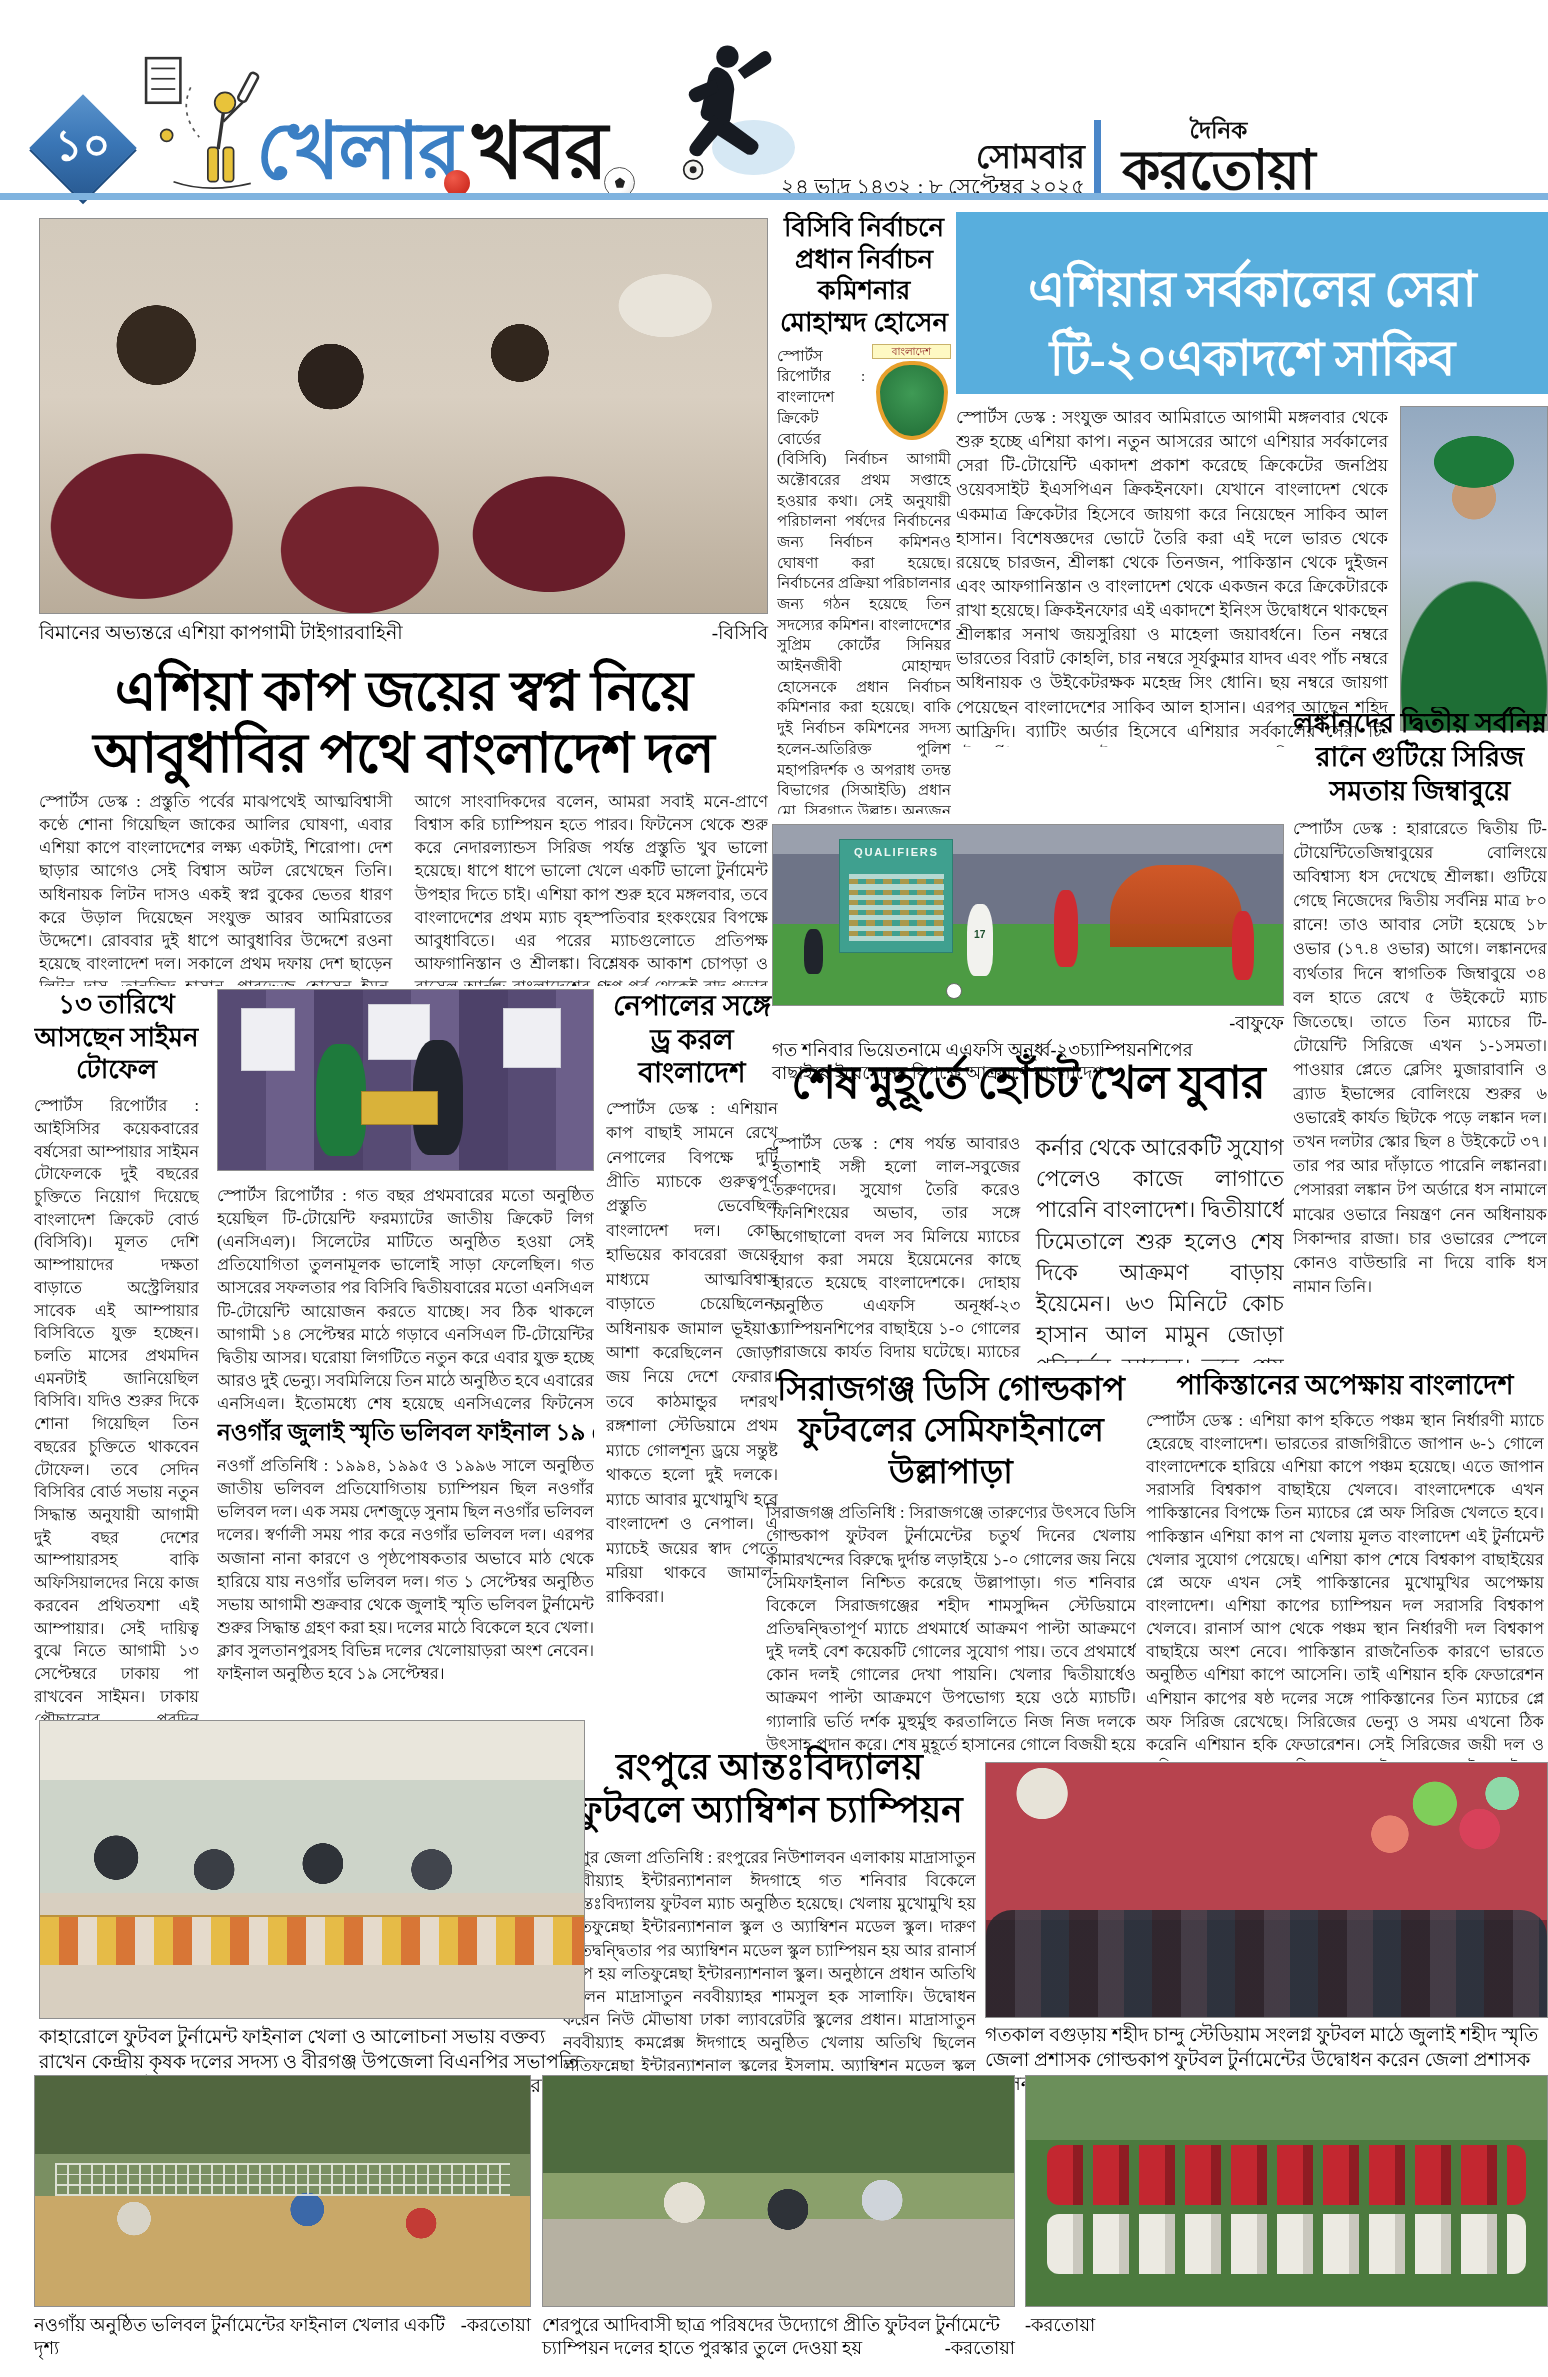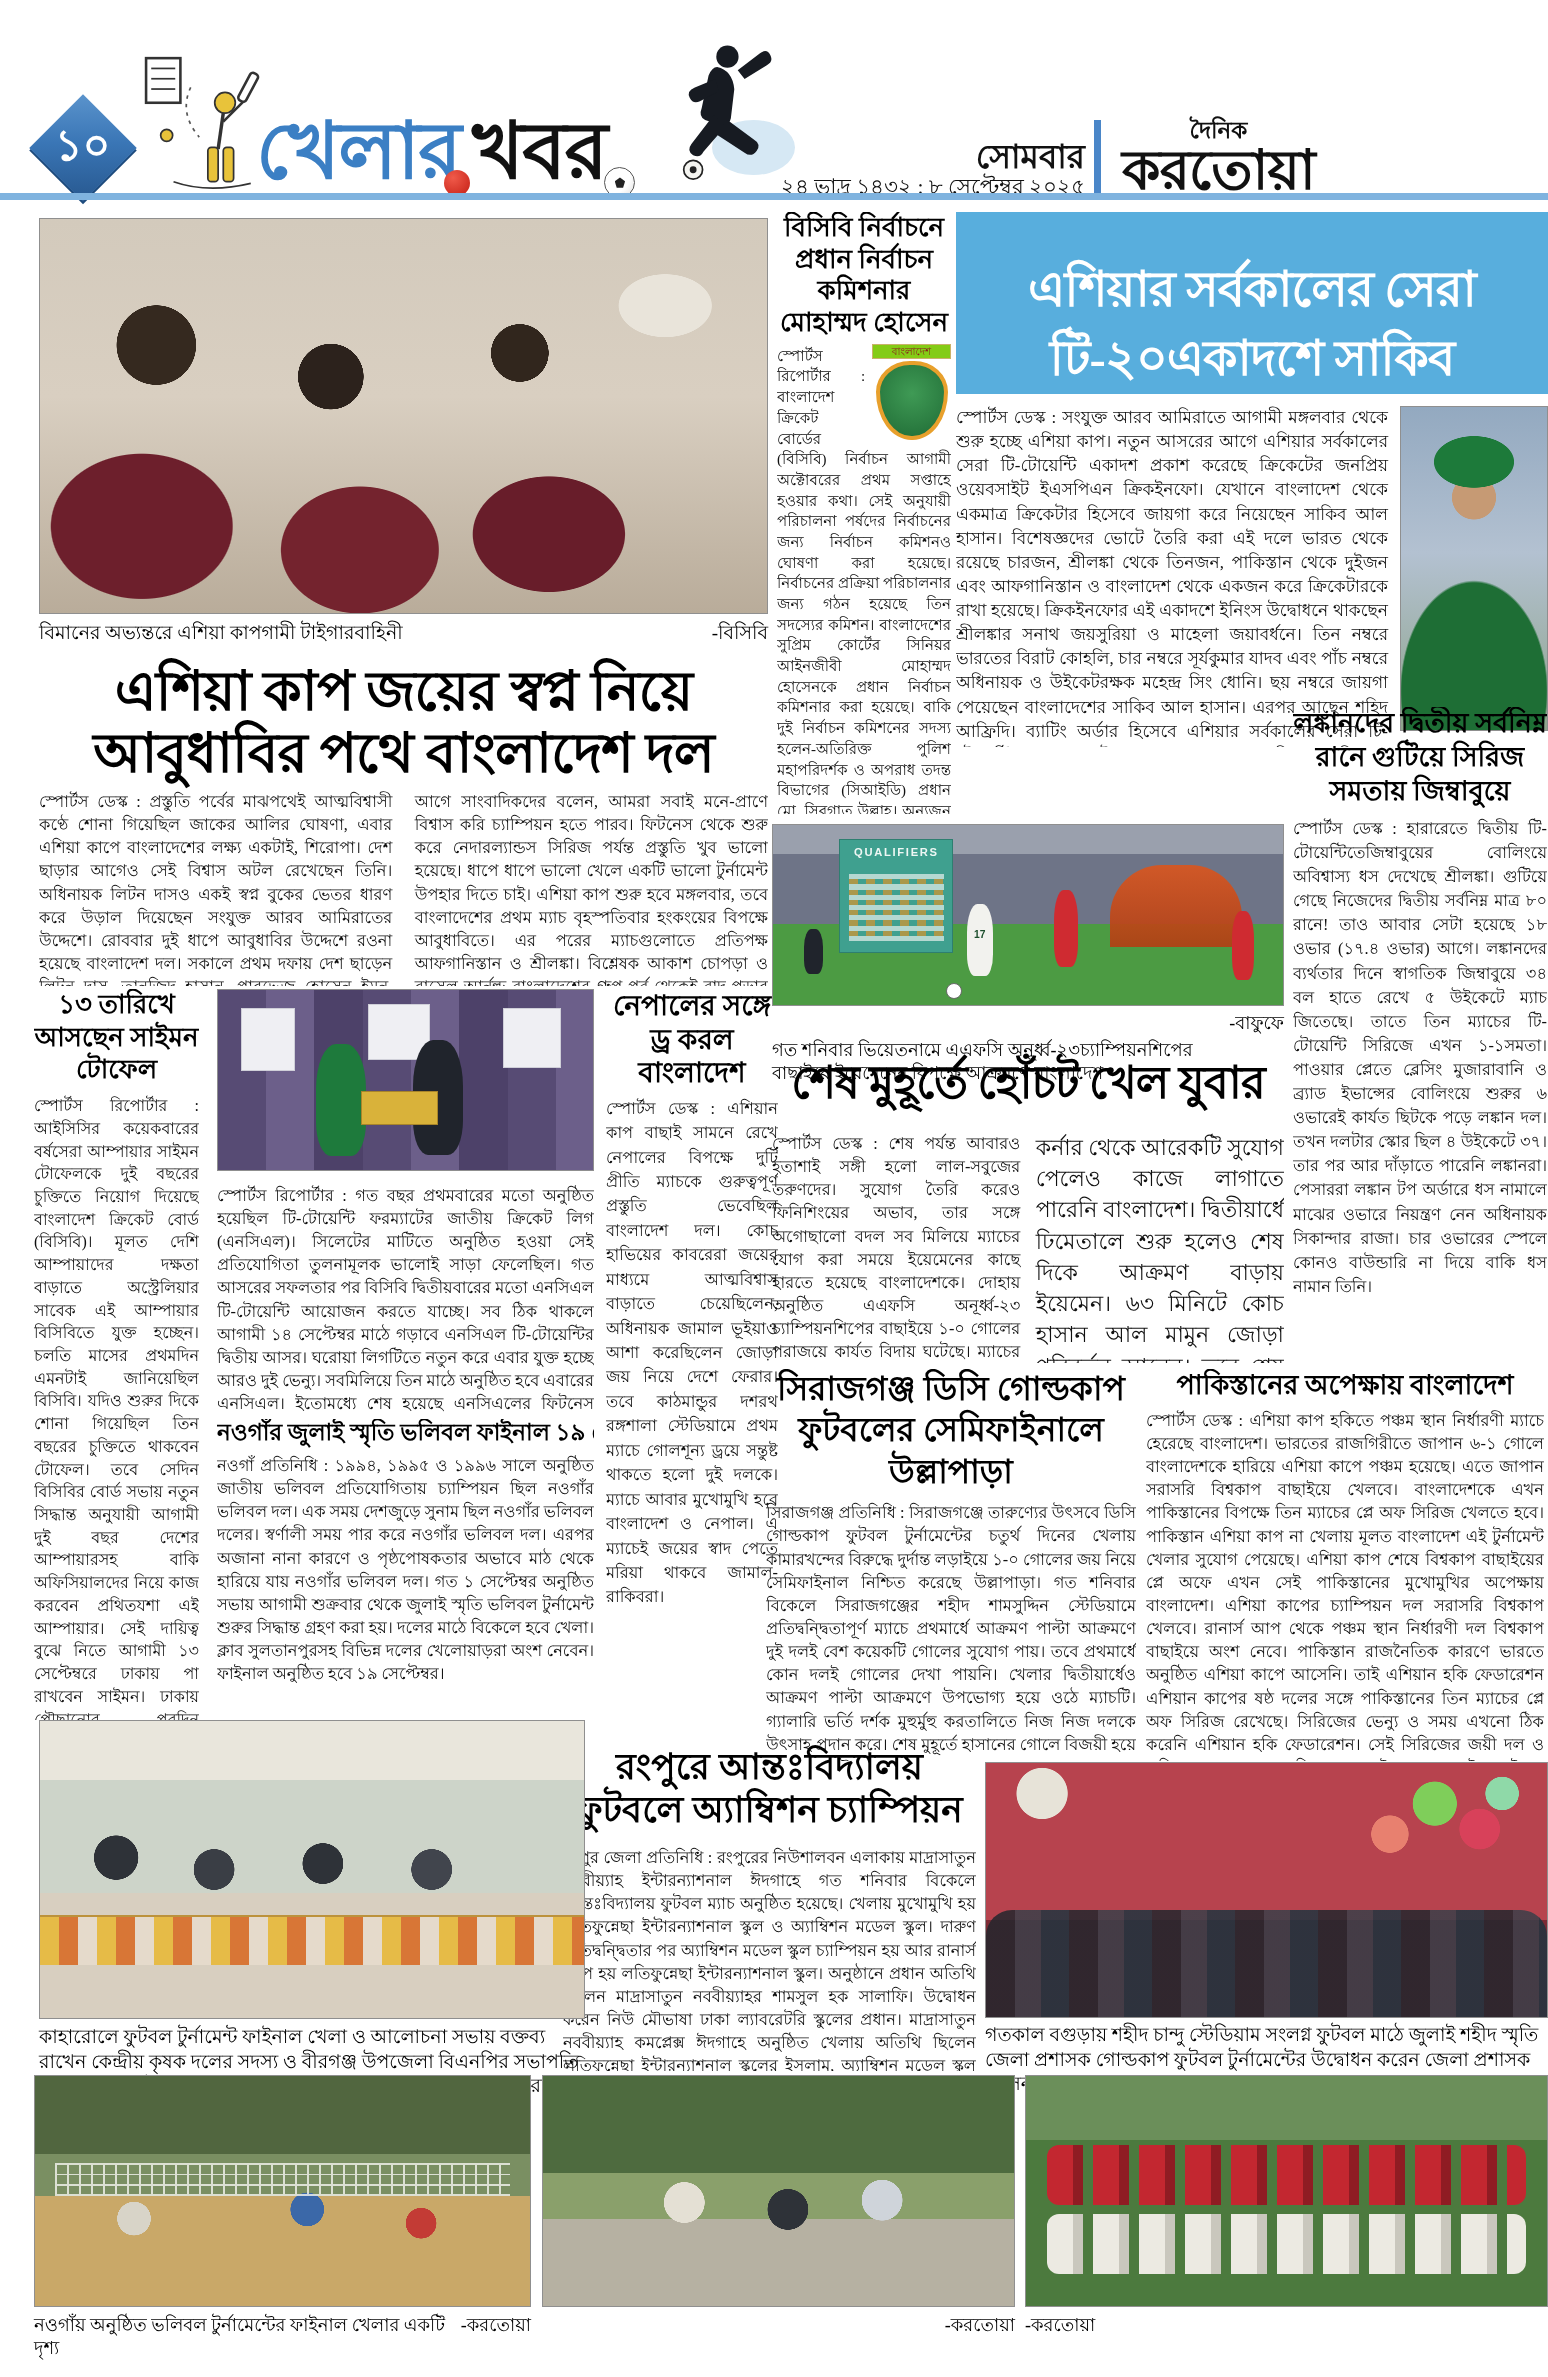--- a/index.html
+++ b/index.html
@@ -123,21 +123,21 @@
   .row-red{position:absolute;left:4%;top:30%;width:92%;height:26%;
     background:repeating-linear-gradient(90deg,#c32730 0 26px,#8f1c23 26px 36px,transparent 36px 46px);
     border-radius:12px;}
   .row-white{position:absolute;left:4%;top:60%;width:92%;height:26%;
     background:repeating-linear-gradient(90deg,#eceae2 0 26px,#c9c7bd 26px 36px,transparent 36px 46px);
     border-radius:12px;}
 
   
   .art h2{line-height:1.22;}
   .bcb-logo{float:right;width:79px;height:89px;margin:5.2px 0 5.2px 6.9px;text-align:center;}
-  .bcb-logo .lbl{display:block;font-size:10.3px;color:#8a1d1d;background:#84cc16;border:0.9px solid #c9b26a;line-height:1.3;}
+  .bcb-logo .lbl{display:block;font-size:10.3px;color:#8a1d1d;background:#fef9c3;border:0.9px solid #c9b26a;line-height:1.3;}
   .bcb-shield{width:64px;height:71px;margin:1.7px auto 0;
     background:radial-gradient(circle at 50% 40%,#3f9a55,#1f6b35);
     border:4.3px solid #e8a02c;border-radius:48% 48% 50% 50%/40% 40% 62% 62%;}
   .shk-photo{float:right;width:148px;height:325px;margin:0 0 5.2px 12px;border:0.9px solid #8f8f8f;box-sizing:border-box;}
 </style>
 </head>
 <body>
 
 <header class="abs" id="masthead">
   <div class="abs" id="page-diamond">
@@ -320,20 +320,21 @@
 <div class="photo" id="photo-volleyball" style="left:34px;top:2075px;width:497px;height:232px;">
   <div class="net"></div>
 </div>
 <div class="abs capline" style="left:34px;top:2314px;width:497px;">
   <span class="caption" style="font-size:18px;">নওগাঁয় অনুষ্ঠিত ভলিবল টুর্নামেন্টের ফাইনাল খেলার একটি দৃশ্য</span>
   <span class="caption credit" style="font-size:18px;">-করতোয়া</span>
 </div>
 
 <div class="photo" id="photo-sherpur" style="left:542px;top:2075px;width:473px;height:232px;"></div>
 <div class="abs" style="left:542px;top:2314px;width:473px;">
+  <span class="caption" style="font-size:18px;">শেরপুরে আদিবাসী ছাত্র পরিষদের উদ্যোগে প্রীতি ফুটবল টুর্নামেন্টে চ্যাম্পিয়ন দলের হাতে পুরস্কার তুলে দেওয়া হয়</span>
   <span class="caption credit" style="font-size:18px;float:right;">-করতোয়া</span>
 </div>
 
 <div class="photo" id="photo-group" style="left:1025px;top:2075px;width:523px;height:232px;">
   <div class="row-red"></div>
   <div class="row-white"></div>
 </div>
 <div class="abs capline" style="left:1025px;top:2314px;width:523px;">
   <span class="caption credit" style="font-size:18px;">-করতোয়া</span>
 </div>

